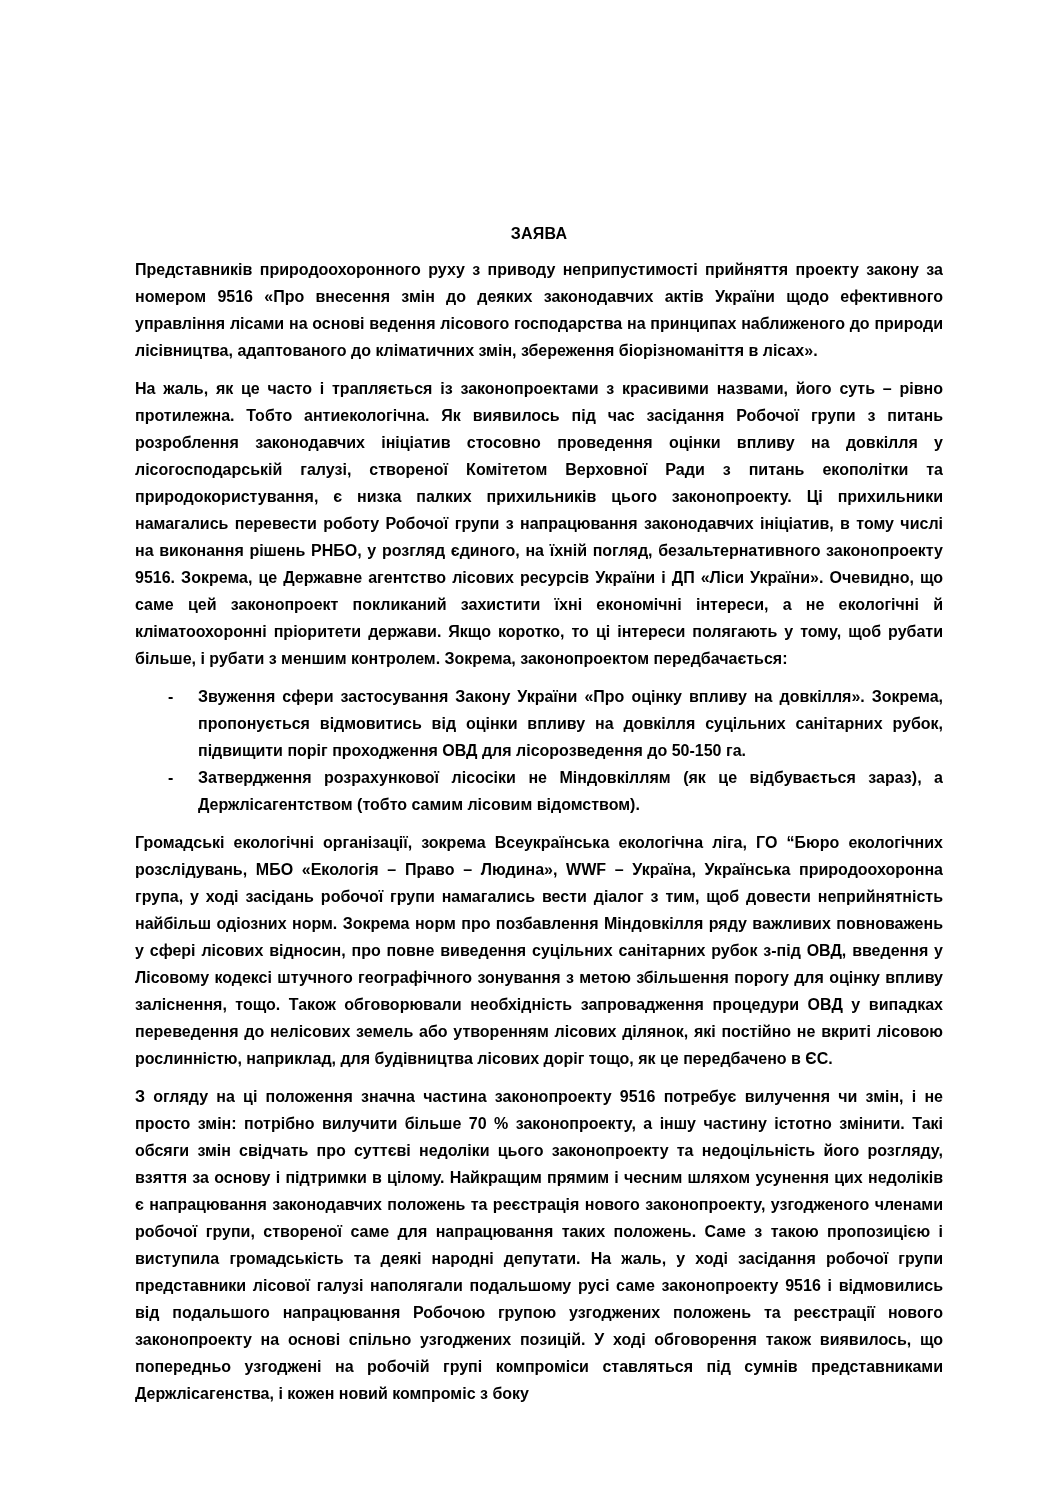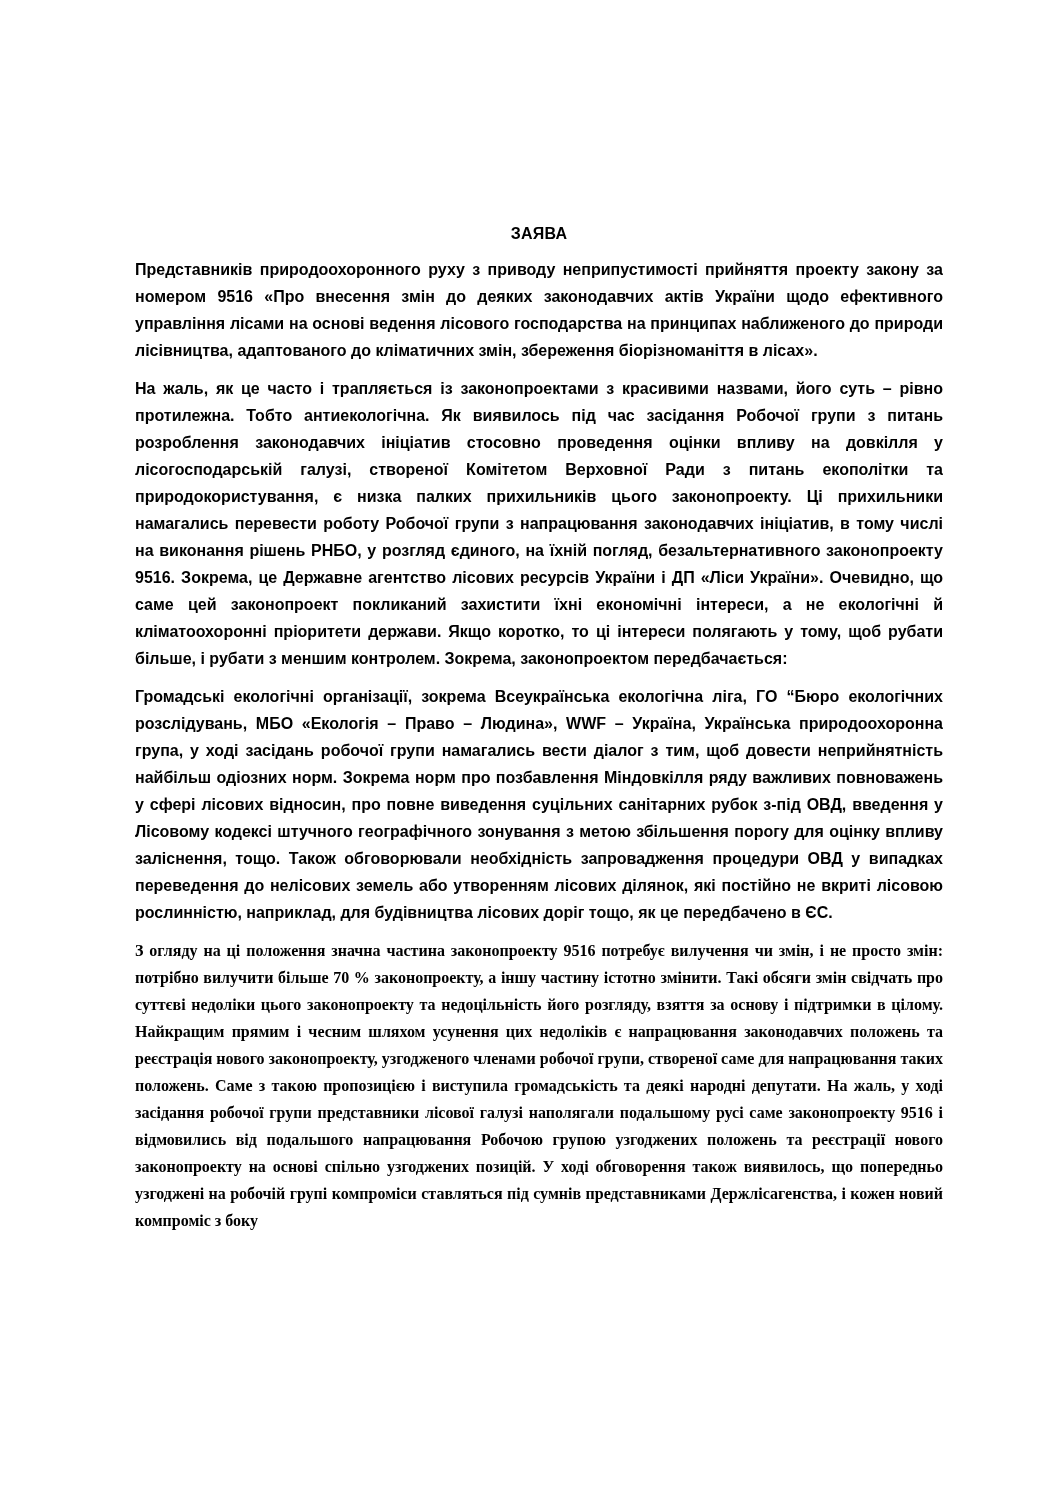--- a/index.html
+++ b/index.html
@@ -29,21 +29,20 @@
     text-align: center;
     letter-spacing: 0.2px;
   }
   .para {
     margin: 0 0 11px 0;
     text-align: justify;
     text-justify: inter-word;
   }
   .para:last-child {
     margin-bottom: 0;
-    font-family: Liberation Serif, serif;
   }
   .bullets {
     list-style: none;
     margin: 0 0 11px 0;
     padding: 0;
   }
   .bullet {
     position: relative;
     padding-left: 63px;
     text-align: justify;
@@ -61,19 +60,21 @@
 
 <div class="page">
 
   <h1 class="doc-title">ЗАЯВА</h1>
 
   <p class="para">Представників природоохоронного руху з приводу неприпустимості прийняття проекту закону за номером 9516 «Про внесення змін до деяких законодавчих актів України щодо ефективного управління лісами на основі ведення лісового господарства на принципах наближеного до природи лісівництва, адаптованого до кліматичних змін, збереження біорізноманіття в лісах».</p>
 
   <p class="para">На жаль, як це часто і трапляється із законопроектами з красивими назвами, його суть – рівно протилежна. Тобто антиекологічна. Як виявилось під час засідання Робочої групи з питань розроблення законодавчих ініціатив стосовно проведення оцінки впливу на довкілля у лісогосподарській галузі, створеної Комітетом Верховної Ради з питань екополітки та природокористування, є низка палких прихильників цього законопроекту.  Ці прихильники намагались перевести роботу Робочої групи з напрацювання законодавчих ініціатив, в тому числі на виконання рішень РНБО, у розгляд єдиного, на їхній погляд, безальтернативного законопроекту 9516.  Зокрема, це Державне агентство лісових ресурсів України і ДП «Ліси України». Очевидно, що саме цей законопроект покликаний захистити їхні економічні інтереси, а не екологічні й кліматоохоронні пріоритети держави. Якщо коротко, то ці інтереси полягають у тому, щоб рубати більше, і рубати з меншим контролем. Зокрема, законопроектом передбачається:</p>
 
   <ul class="bullets">
+    <li class="bullet">Звуження сфери застосування Закону України «Про оцінку впливу на довкілля». Зокрема, пропонується відмовитись від оцінки впливу на довкілля суцільних санітарних рубок, підвищити поріг проходження ОВД для лісорозведення до 50-150 га.</li>
+    <li class="bullet">Затвердження розрахункової лісосіки не Міндовкіллям (як це відбувається зараз), а Держлісагентством (тобто самим лісовим відомством).</li>
   </ul>
 
   <p class="para">Громадські екологічні організації, зокрема Всеукраїнська екологічна ліга, ГО “Бюро екологічних розслідувань, МБО «Екологія – Право – Людина», WWF – Україна, Українська природоохоронна група, у ході засідань робочої групи намагались вести діалог з тим, щоб довести неприйнятність найбільш одіозних норм. Зокрема норм про позбавлення Міндовкілля ряду важливих повноважень у сфері лісових відносин, про повне виведення суцільних санітарних рубок з-під ОВД, введення у Лісовому кодексі штучного географічного зонування з метою збільшення порогу для оцінку впливу заліснення, тощо.  Також обговорювали необхідність запровадження процедури ОВД у випадках переведення до нелісових земель або утворенням лісових ділянок, які постійно не вкриті лісовою рослинністю, наприклад, для будівництва лісових доріг тощо, як це передбачено в ЄС.</p>
 
   <p class="para">З огляду на ці положення значна частина законопроекту 9516  потребує вилучення чи змін, і  не просто змін: потрібно вилучити  більше 70 % законопроекту, а іншу частину істотно змінити. Такі обсяги змін свідчать про суттєві недоліки цього законопроекту та недоцільність його розгляду, взяття за основу і підтримки в цілому. Найкращим прямим і чесним шляхом усунення цих недоліків є напрацювання законодавчих положень та реєстрація нового законопроекту, узгодженого членами робочої групи, створеної саме для напрацювання таких положень. Саме з такою пропозицією і виступила громадськість та деякі народні депутати. На жаль, у ході засідання робочої групи представники лісової галузі наполягали подальшому русі саме законопроекту 9516  і відмовились від подальшого напрацювання Робочою групою узгоджених положень та реєстрації нового законопроекту на основі спільно узгоджених позицій. У ході обговорення також виявилось, що попередньо узгоджені на робочій групі компроміси ставляться під сумнів представниками Держлісагенства, і кожен новий компроміс з боку</p>
 
 </div>
 
 </body></html>

